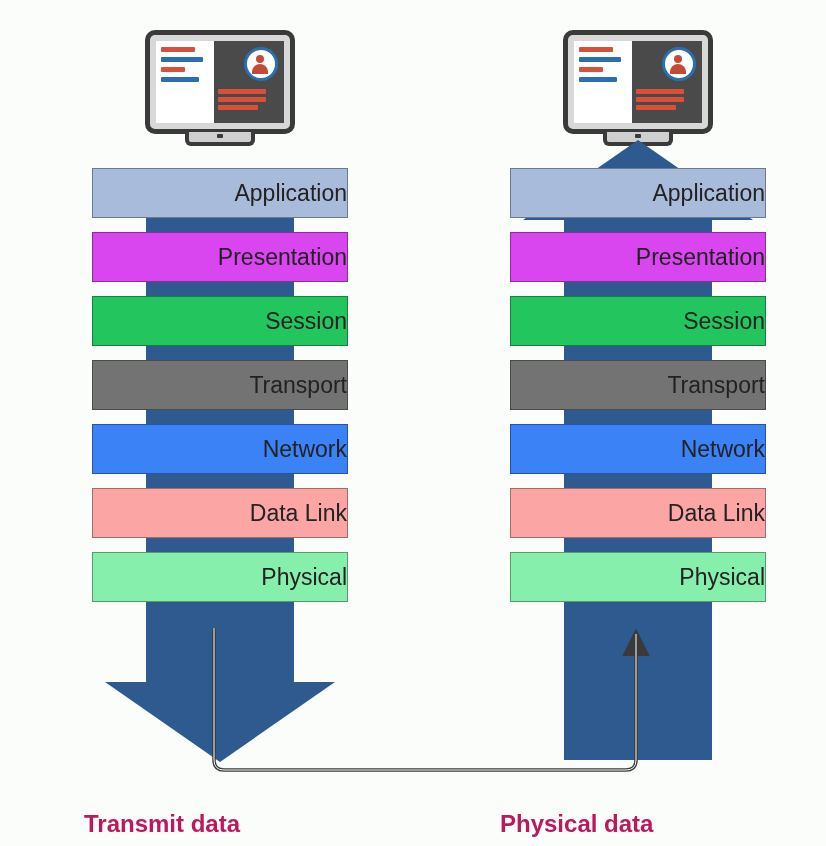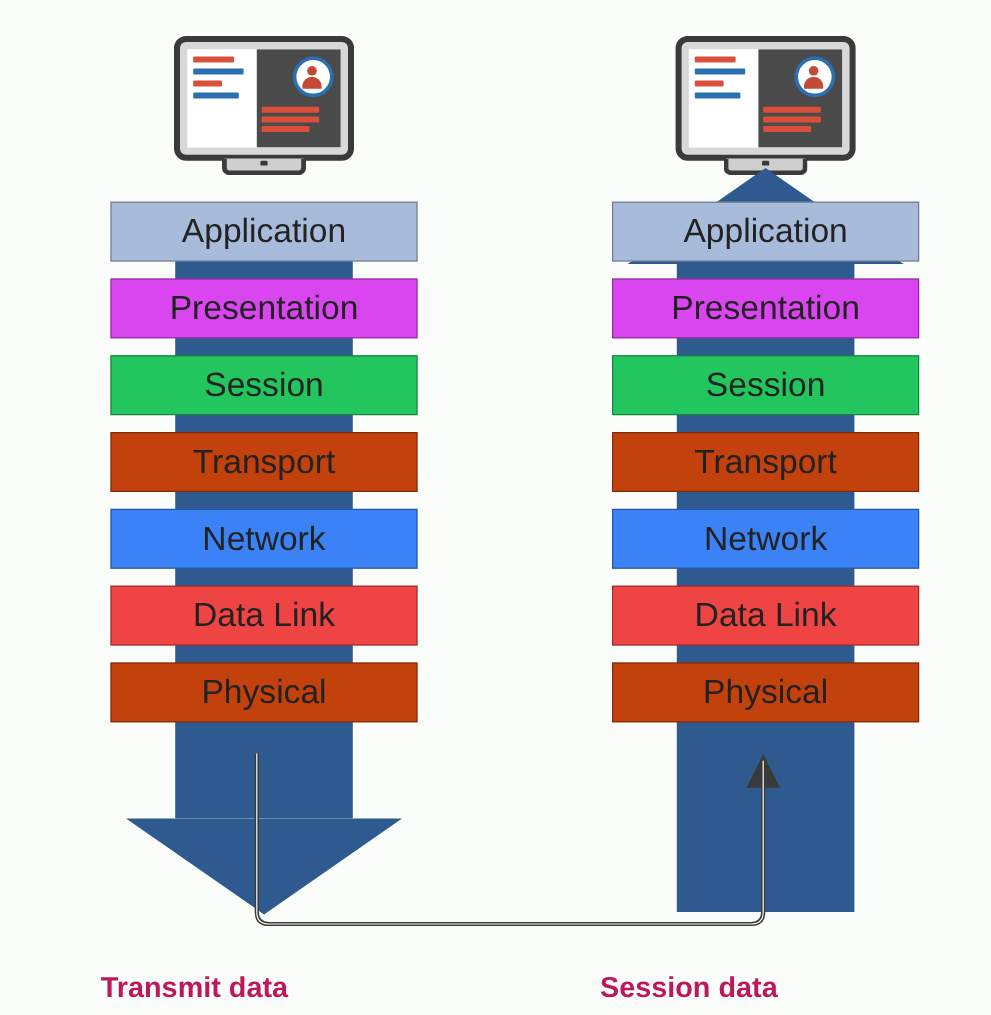--- a/index.html
+++ b/index.html
@@ -34,29 +34,29 @@
   .r2{left:62px;top:56px;width:48px;background:#d94f3a}
   .r3{left:62px;top:64px;width:40px;background:#d94f3a}
   .av{position:absolute;right:6px;top:6px;width:28px;height:28px;border:3px solid #2b6fb3;border-radius:50%;background:#fff}
   .av::before{content:"";position:absolute;left:9px;top:5px;width:8px;height:8px;border-radius:50%;background:#c24a36}
   .av::after{content:"";position:absolute;left:5px;top:14px;width:16px;height:10px;border-radius:8px 8px 0 0;background:#c24a36}
   .base{width:70px;height:14px;margin:-2px auto 0;background:#cfcfcf;border:4px solid #3a3a3a;border-top:none;border-radius:0 0 6px 6px;box-sizing:border-box;position:relative}
   .base::after{content:"";position:absolute;left:50%;top:2px;width:6px;height:4px;margin-left:-3px;background:#3a3a3a;border-radius:1px}
 
   
   .layers{position:relative;width:256px;margin:22px auto 0}
-  .layer{height:48px;line-height:48px;text-align:center;font-size:28px;
+  .layer{height:48px;line-height:48px;text-align:right;font-size:23px;
     border:1px solid rgba(0,0,0,.35);margin-bottom:14px;color:#222;position:relative;z-index:2}
   .c-app{background:#a9bbda}
   .c-pre{background:#d946ef}
   .c-ses{background:#22c55e}
-  .c-tra{background:#c2410c}
+  .c-tra{background:#737373}
   .c-net{background:#3b82f6}
-  .c-dat{background:#ef4444}
-  .c-phy{background:#c2410c}
+  .c-dat{background:#fca5a5}
+  .c-phy{background:#86efac}
 
   .caption{position:absolute;top:810px;font-weight:700;font-size:24px;color:#be185d}
   .caption.left{left:84px}
   .caption.right{left:500px}
 
   
   svg.conn{position:absolute;left:0;top:0;pointer-events:none}
 </style>
 </head>
 <body>
@@ -117,21 +117,21 @@
       <div class="layer c-pre">Presentation</div>
       <div class="layer c-ses">Session</div>
       <div class="layer c-tra">Transport</div>
       <div class="layer c-net">Network</div>
       <div class="layer c-dat">Data Link</div>
       <div class="layer c-phy">Physical</div>
     </div>
 </div>
 
 <div class="caption left">Transmit data</div>
-<div class="caption right">Session data</div>
+<div class="caption right">Physical data</div>
 
 <svg class="conn" width="826" height="846">
   <defs>
     <marker id="ah" viewBox="0 0 10 10" refX="8" refY="5" markerWidth="8" markerHeight="8" orient="auto">
       <path d="M0 0 L10 5 L0 10 z" fill="#3a3a3a"></path>
     </marker>
   </defs>
   <path d="M214 628 L214 760 Q214 770 224 770 L626 770 Q636 770 636 760 L636 634" fill="none" stroke="#3a3a3a" stroke-width="3.5" marker-end="url(#ah)"></path>
   <path d="M226 628 L226 758 L624 758 L624 644" fill="none" stroke="#3a3a3a" stroke-width="0"></path>
 

